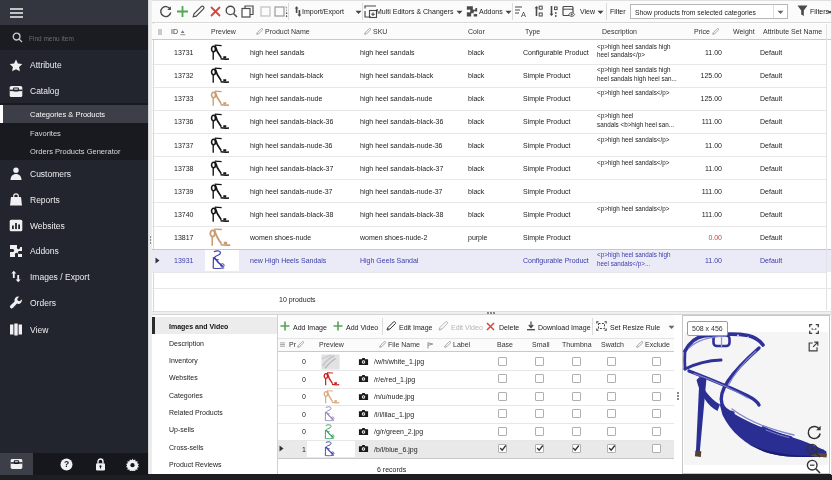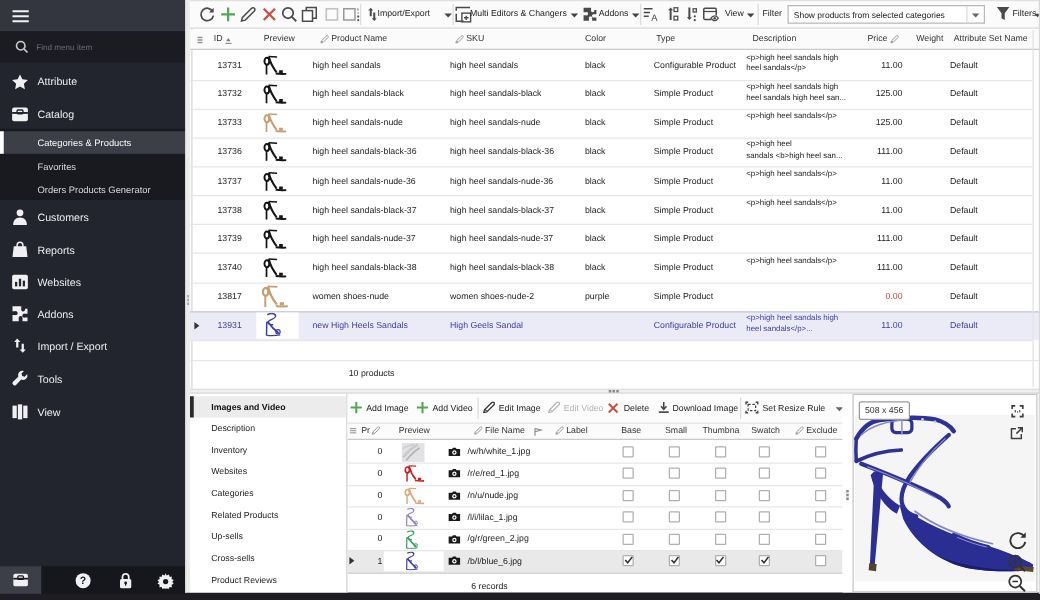--- a/index.html
+++ b/index.html
@@ -64,22 +64,22 @@
 <div class="a" style="left:0;top:103px;width:148px;height:57px;background:#191a20"></div>
 <div class="a" style="left:0;top:104.5px;width:148px;height:18.5px;background:#3c3e48"></div>
 <div class="a" style="left:0;top:104.5px;width:2.5px;height:18.5px;background:#fff"></div>
 <div class="tx" style="left:30px;top:109.5px;color:#fafafa;font-size:7.5px">Categories &amp; Products</div>
 <div class="tx" style="left:30px;top:129px;color:#d7d9dd;font-size:7.5px">Favorites</div>
 <div class="tx" style="left:30px;top:147px;color:#d7d9dd;font-size:7.5px">Orders Products Generator</div>
 <div class="tx" style="left:30px;top:169.5px;color:#eceef0;font-size:8.5px">Customers</div>
 <div class="tx" style="left:30px;top:195.5px;color:#eceef0;font-size:8.5px">Reports</div>
 <div class="tx" style="left:30px;top:221.5px;color:#eceef0;font-size:8.5px">Websites</div>
 <div class="tx" style="left:30px;top:246.5px;color:#eceef0;font-size:8.5px">Addons</div>
-<div class="tx" style="left:30px;top:272.5px;color:#eceef0;font-size:8.5px">Import / Export</div>
-<div class="tx" style="left:30px;top:298.5px;color:#eceef0;font-size:8.5px">Tools</div>
+<div class="tx" style="left:30px;top:272.5px;color:#eceef0;font-size:8.5px">Images / Export</div>
+<div class="tx" style="left:30px;top:298.5px;color:#eceef0;font-size:8.5px">Orders</div>
 <div class="tx" style="left:30px;top:325.5px;color:#eceef0;font-size:8.5px">View</div>
 <svg style="left:9px;top:59px" width="14" height="13" viewBox="0 0 14 13">
       <path d="M7 0.5 L8.9 4.4 L13.3 5 L10.1 8 L10.9 12.3 L7 10.2 L3.1 12.3 L3.9 8 L0.7 5 L5.1 4.4 Z" fill="#f0f0f2"></path>
     </svg>
 <svg style="left:9px;top:85px" width="14" height="13" viewBox="0 0 14 13">
       <rect x="0.7" y="1" width="12.6" height="11" rx="1.6" fill="#f0f0f2"></rect>
       <rect x="0.7" y="4.6" width="12.6" height="1.5" fill="#23252e"></rect>
       <rect x="4.6" y="3" width="4.8" height="3" rx="0.8" fill="none" stroke="#23252e" stroke-width="1.1"></rect>
     </svg>
 <svg style="left:9px;top:167px" width="14" height="13" viewBox="0 0 14 13">

